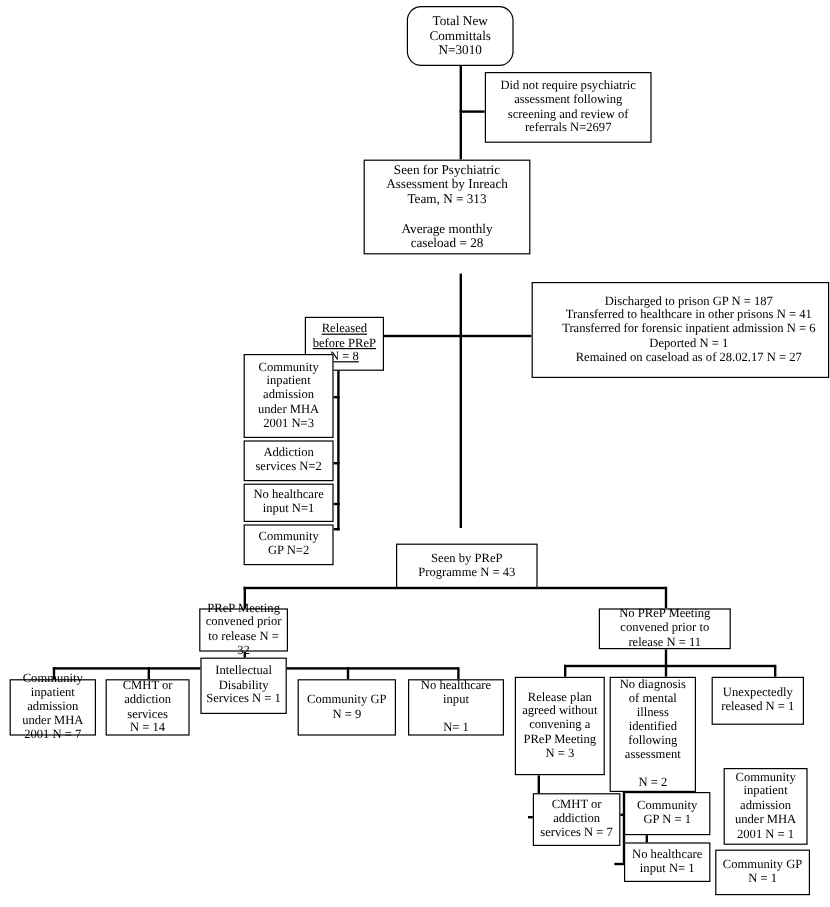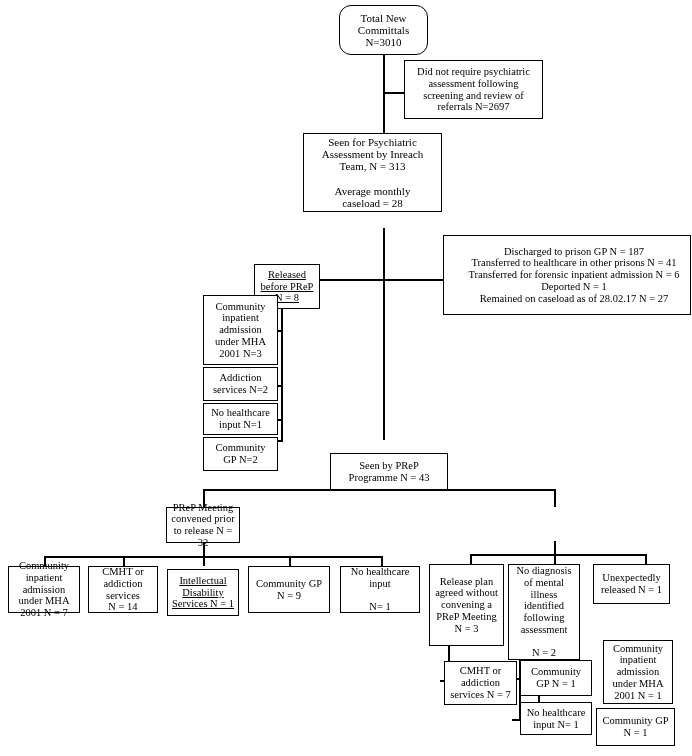--- a/index.html
+++ b/index.html
@@ -154,37 +154,42 @@
 Programme N = 43</span>
   </div>
 
   <div class="node" style="left:166px; top:507px; width:74px; height:36px; font-size:10.5px;">
     <span>PReP Meeting
 convened prior
 to release N =
 32</span>
   </div>
 
+  <div class="node" style="left:499px; top:507px; width:110px; height:34px; font-size:10.5px;">
+    <span>No PReP Meeting
+convened prior to
+release N = 11</span>
+  </div>
 
   <div class="node" style="left:8px; top:566px; width:72px; height:47px; font-size:10.5px;">
     <span>Community
 inpatient
 admission
 under MHA
 2001 N = 7</span>
   </div>
 
   <div class="node" style="left:88px; top:566px; width:70px; height:47px; font-size:10.5px;">
     <span>CMHT or
 addiction
 services
 N = 14</span>
   </div>
 
-  <div class="node" style="left:167px; top:569px; width:72px; height:47px; font-size:10.5px;text-decoration:underline;">
+  <div class="node" style="left:167px; top:548px; width:72px; height:47px; font-size:10.5px;">
     <span>Intellectual
 Disability
 Services N = 1</span>
   </div>
 
   <div class="node" style="left:248px; top:566px; width:82px; height:47px; font-size:10.5px;">
     <span>Community GP
 N = 9</span>
   </div>
 

